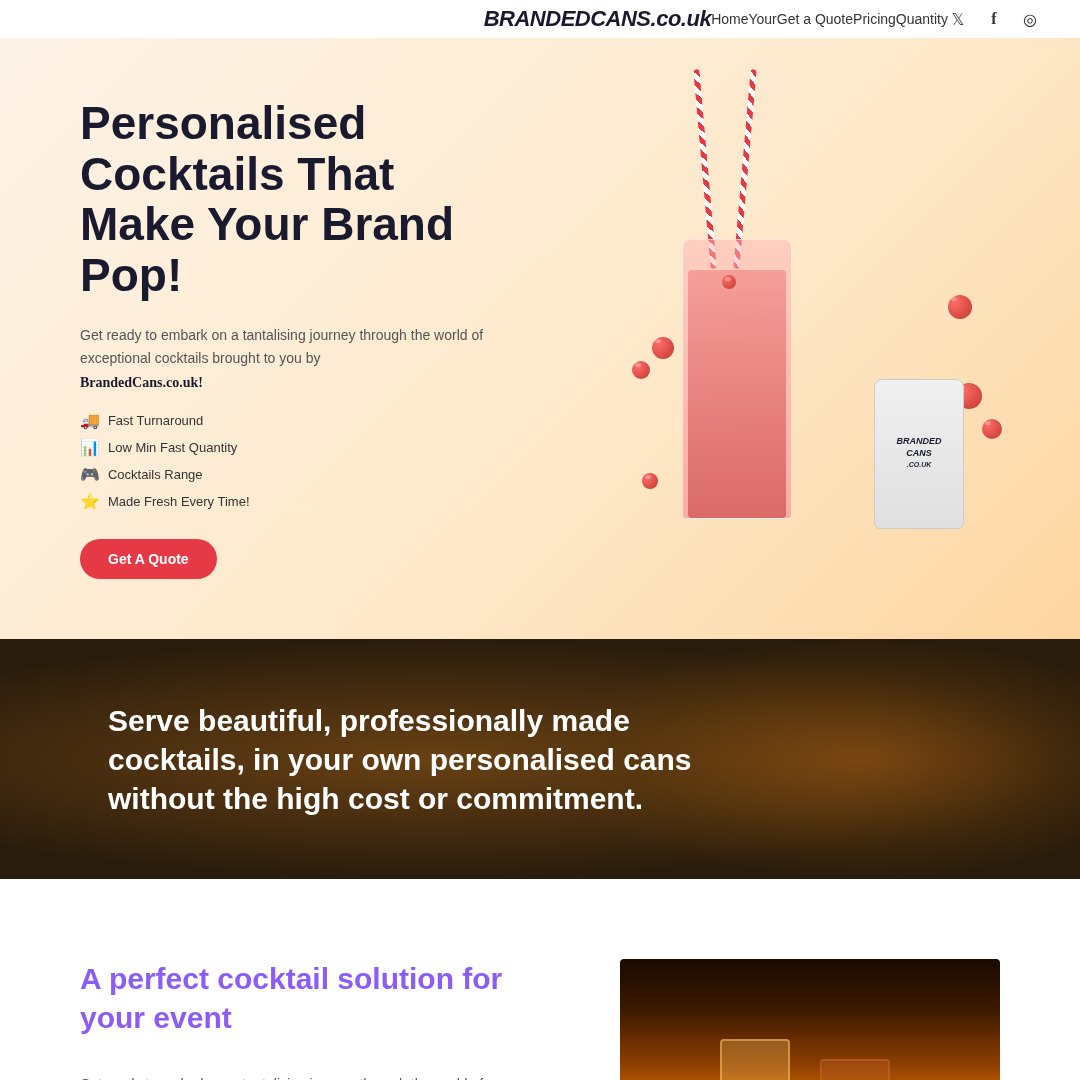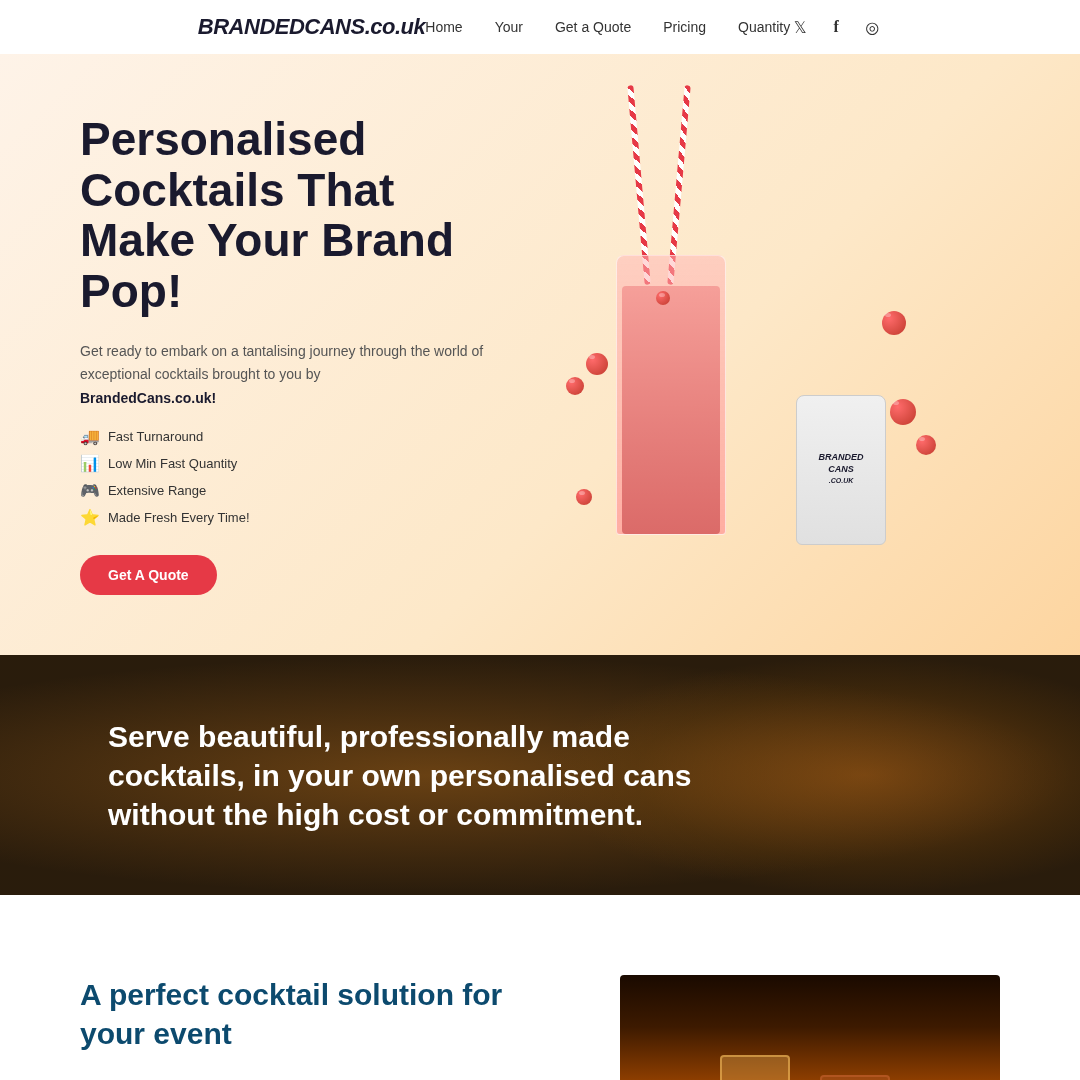--- a/index.html
+++ b/index.html
@@ -2,55 +2,55 @@
 <html><head>
   <meta charset="utf-8">
   <style>
     * { margin: 0; padding: 0; box-sizing: border-box; }
     body { font-family: 'Arial', sans-serif; width: 1080px; overflow-x: hidden; }
 
     
     .header {
       display: flex;
       align-items: center;
-      justify-content: center;
-      padding: 14px 40px;
+      justify-content: flex-end;
+      padding: 6px 40px;
       background: #fff;
       position: relative;
       z-index: 10;
     }
     .logo {
       font-weight: 900;
       font-size: 22px;
       color: #1a1a2e;
       letter-spacing: -0.5px;
       font-style: italic;
     }
     .logo span { color: #1a1a2e; }
-    nav { display: flex; gap: 32px; }
+    nav { display: flex; }
     nav a {
       text-decoration: none;
       color: #333;
       font-size: 14px;
       font-weight: 500;
     }
     .social-icons { display: flex; gap: 16px; align-items: center; }
     .social-icon {
       width: 20px; height: 20px;
       display: flex; align-items: center; justify-content: center;
       color: #333; font-size: 16px; cursor: pointer;
     }
 
     
     .hero {
       background: linear-gradient(135deg, #fef3e8 0%, #fde8c8 60%, #fdd5a0 100%);
       display: flex;
       align-items: center;
       justify-content: space-between;
-      padding: 60px 104px 60px 80px;
+      padding: 60px 38px 60px 80px;
       min-height: 560px;
       position: relative;
       overflow: hidden;
       gap: 26px;
     }
     .hero-content { max-width: 430px; }
     .hero-title {
       font-size: 46px;
       font-weight: 800;
       color: #1a1a2e;
@@ -60,20 +60,21 @@
     .hero-desc {
       font-size: 14px;
       color: #555;
       line-height: 1.6;
       margin-bottom: 4px;
     }
     .hero-brand-link {
       color: #1a1a2e;
       font-weight: 700;
       font-size: 14px;
+      font-family: Liberation Serif, serif;
     }
     .hero-features {
       margin: 20px 0 28px 0;
       display: flex;
       flex-direction: column;
       gap: 8px;
     }
     .feature-item {
       display: flex;
       align-items: center;
@@ -149,21 +150,21 @@
       transform: rotate(5deg);
     }
     
     .branded-can {
       width: 90px;
       height: 150px;
       background: linear-gradient(180deg, #f0f0f0 0%, #e0e0e0 100%);
       border-radius: 8px 8px 6px 6px;
       position: absolute;
       bottom: 30px;
-      right: 90px;
+      right: 78px;
       border: 1px solid #ccc;
       display: flex;
       align-items: center;
       justify-content: center;
       font-size: 8px;
       font-weight: 900;
       color: #1a1a2e;
       text-align: center;
       line-height: 1.2;
       font-style: italic;
@@ -230,21 +231,21 @@
       align-items: flex-start;
       justify-content: space-between;
       padding: 80px 80px;
       gap: 60px;
       min-height: 250px;
     }
     .about-content { max-width: 460px; }
     .about-title {
       font-size: 30px;
       font-weight: 700;
-      color: #0c4a6e;
+      color: #8b5cf6;
       margin-bottom: 36px;
       line-height: 1.3;
     }
     .about-desc {
       font-size: 14px;
       color: #555;
       line-height: 1.7;
       margin-bottom: 14px;
     }
     .about-image {
@@ -314,21 +315,21 @@
       <div class="feature-item">
         <span class="feature-icon">🚚</span>
         <span>Fast Turnaround</span>
       </div>
       <div class="feature-item">
         <span class="feature-icon">📊</span>
         <span>Low Min Fast Quantity</span>
       </div>
       <div class="feature-item">
         <span class="feature-icon">🎮</span>
-        <span>Extensive Range</span>
+        <span>Cocktails Range</span>
       </div>
       <div class="feature-item">
         <span class="feature-icon">⭐</span>
         <span>Made Fresh Every Time!</span>
       </div>
     </div>
     <button class="cta-button">Get A Quote</button>
   </div>
 
   <div class="hero-image">

